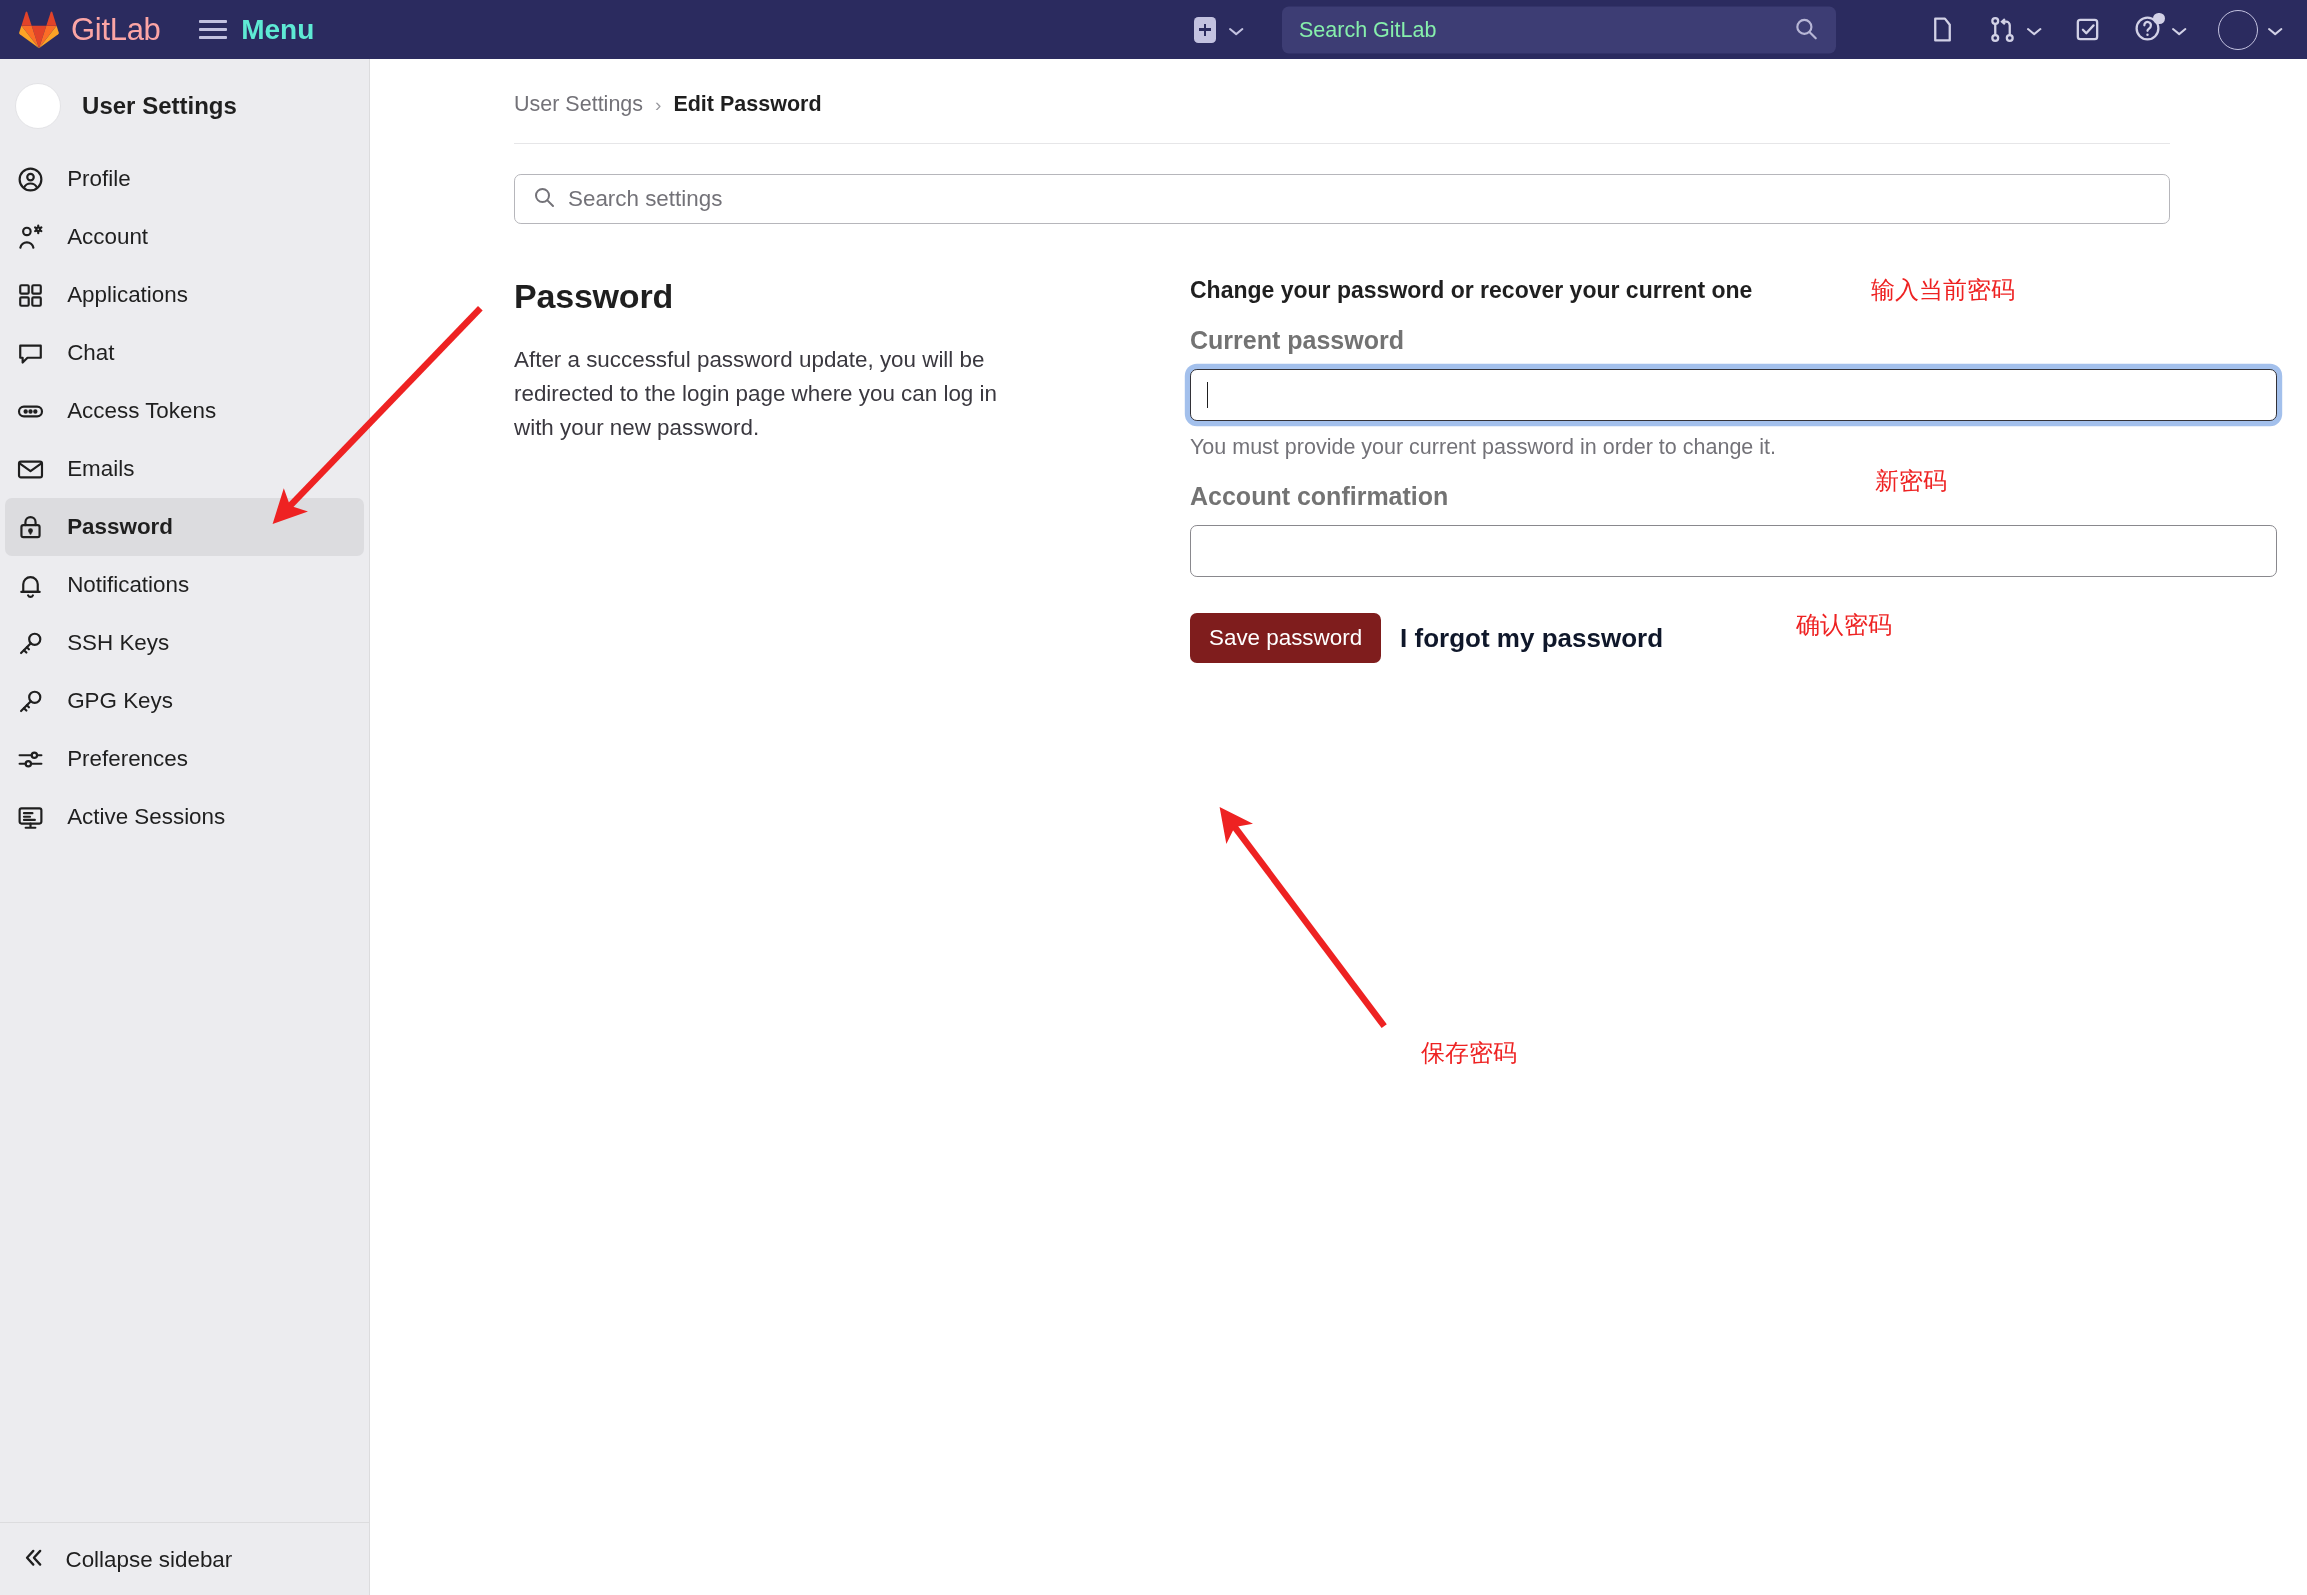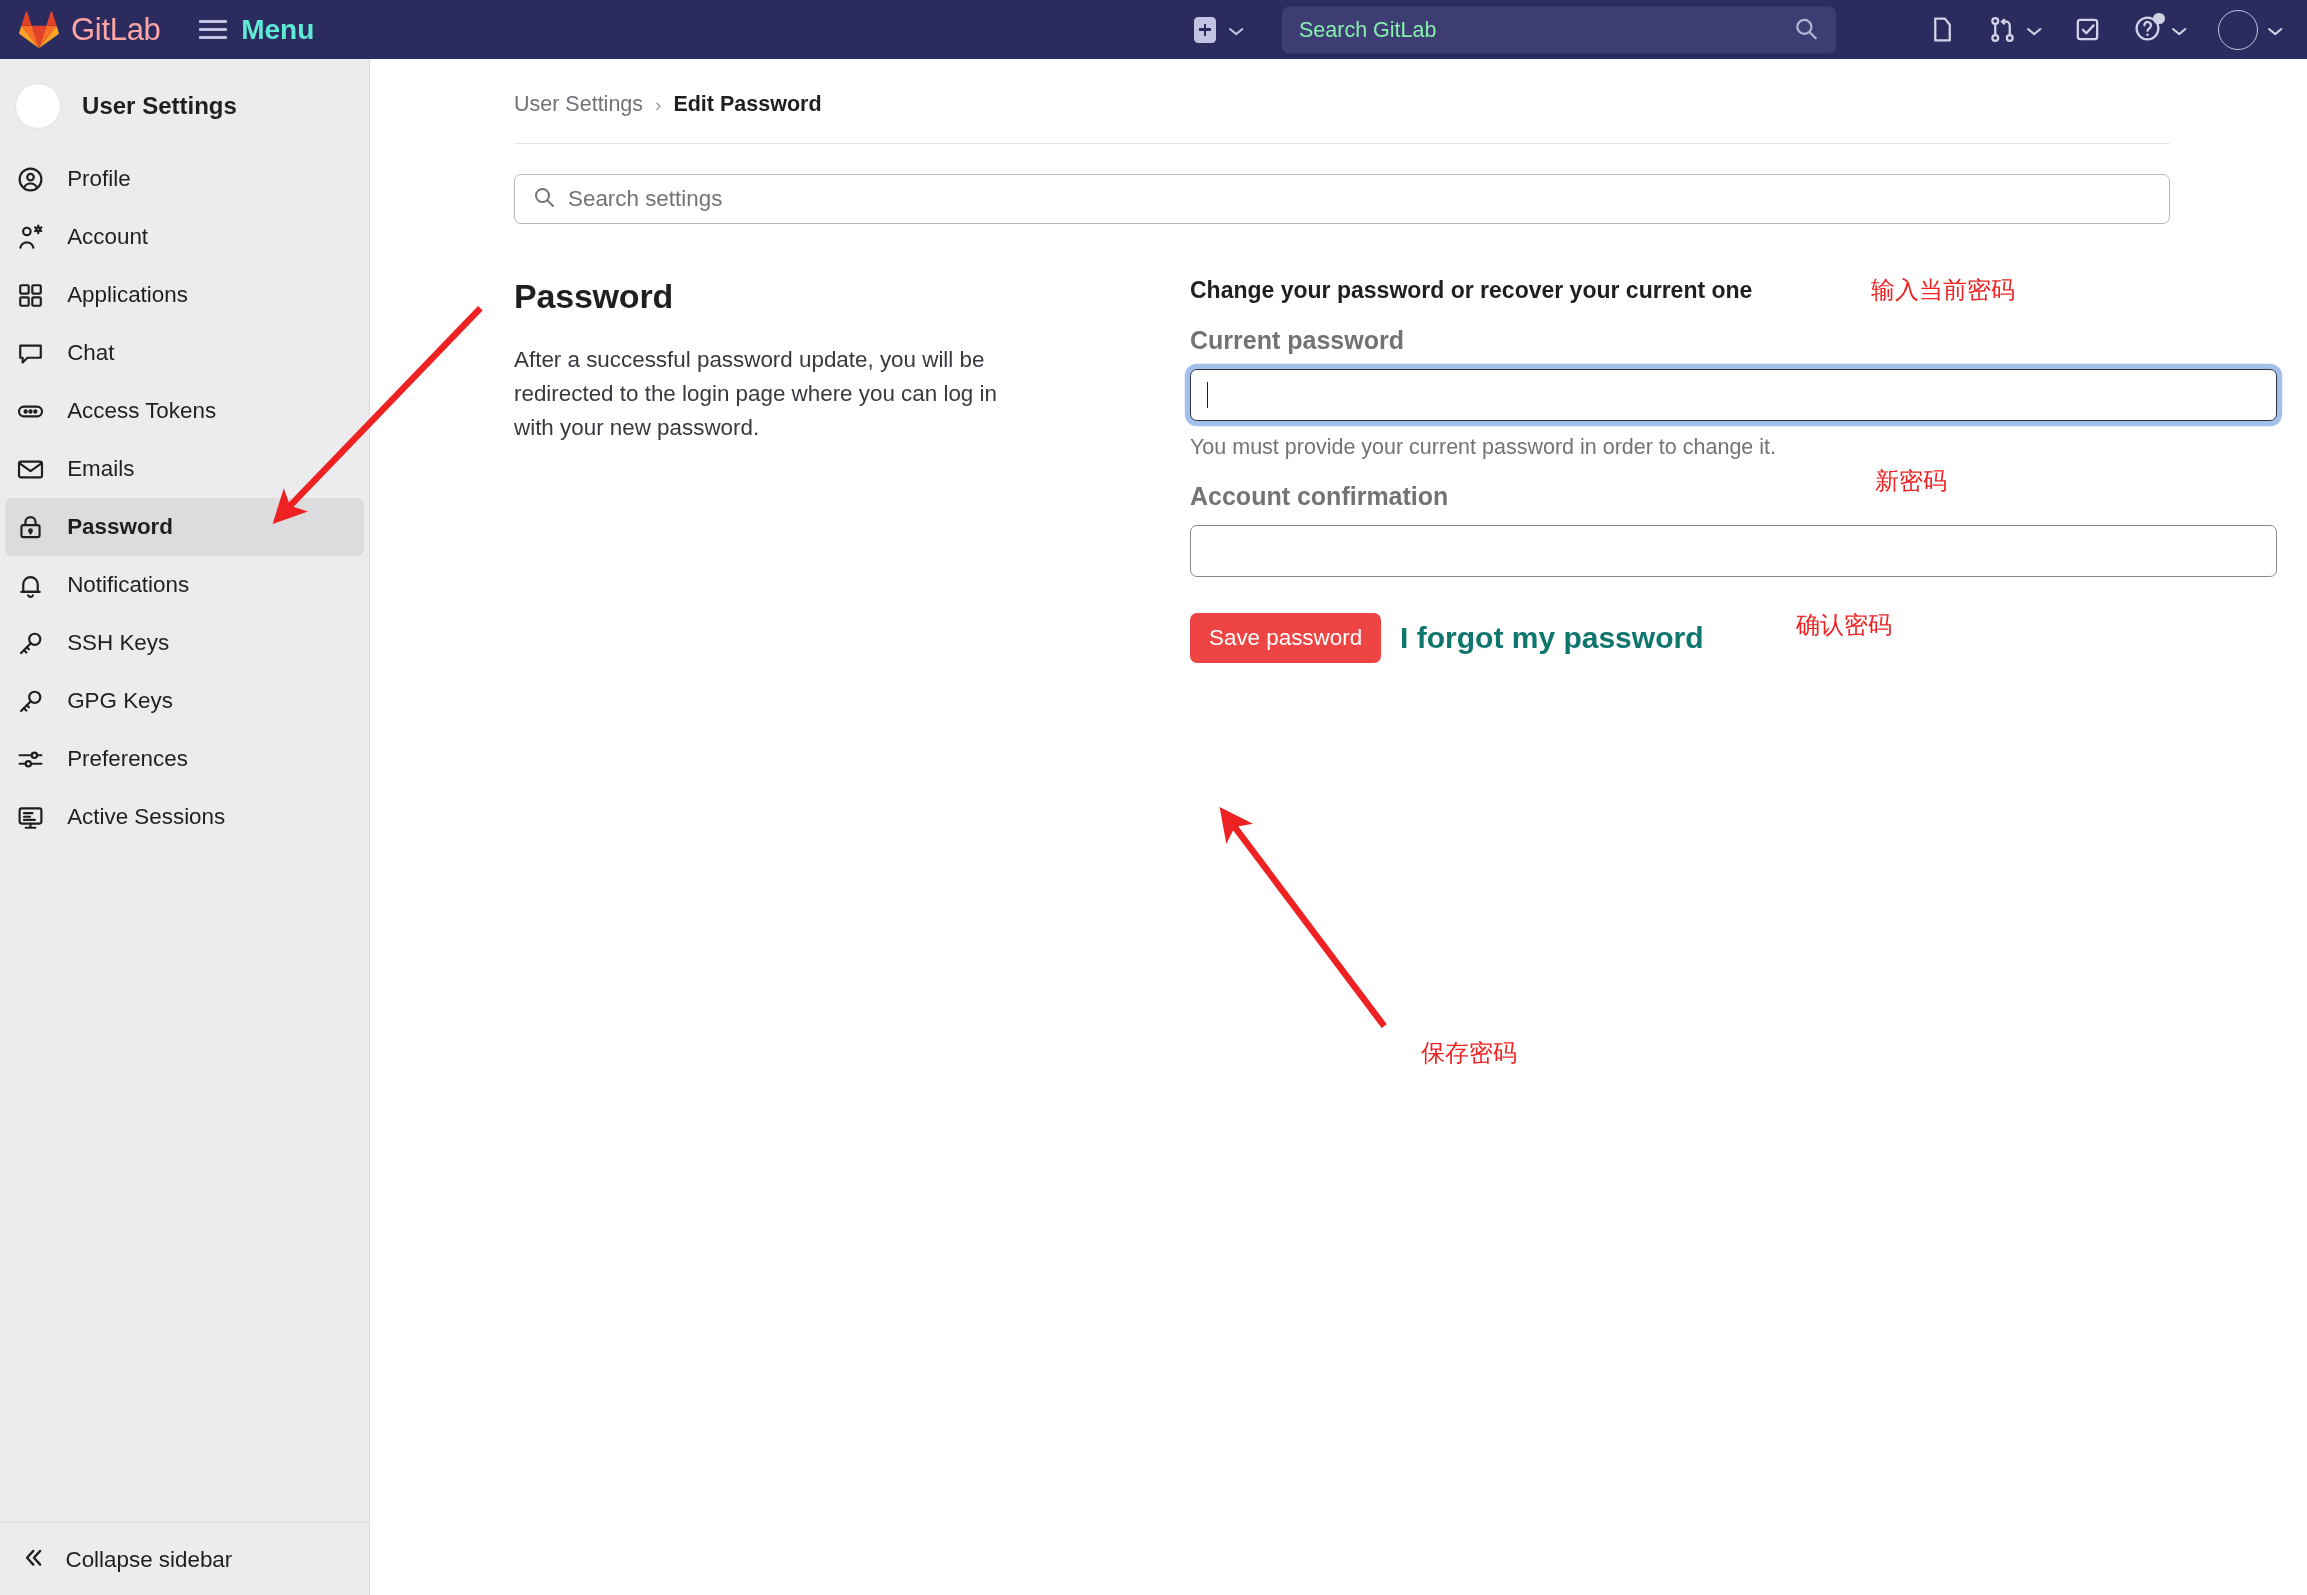--- a/index.html
+++ b/index.html
@@ -144,26 +144,26 @@
     border: 1.7px solid #333238;
     box-shadow: 0 0 0 5.2px #a3c0ec;
   }
   .caret {
     width: 1.7px; height: 26px; background: #1f1f1f;
   }
   .field-help { margin-top: 13.8px; font-size: 21.5px; color: #737278; }
 
   .actions { display: flex; align-items: center; margin-top: 36px; gap: 19px; }
   .btn-primary {
-    background: #ef4444; color: #ffffff;
+    background: #7f1d1d; color: #ffffff;
     font-size: 22.4px; border: none; border-radius: 6.9px;
     padding: 0 19px; height: 50px; cursor: pointer;
     font-family: "Liberation Sans", sans-serif;
   }
-  .link-forgot { color: #0f766e; font-size: 30px; font-weight: 700; cursor: pointer; text-align: center; }
+  .link-forgot { color: #0f172a; font-size: 26px; font-weight: 700; cursor: pointer; text-align: center; }
 
   
   .annot {
     position: absolute; color: #ee2222; font-size: 24px;
     font-family: "DejaVu Sans", sans-serif; white-space: nowrap;
   }
   .overlay {
     position: absolute; top: 0; left: 0; width: 2307px; height: 1596px;
     pointer-events: none;
   }

